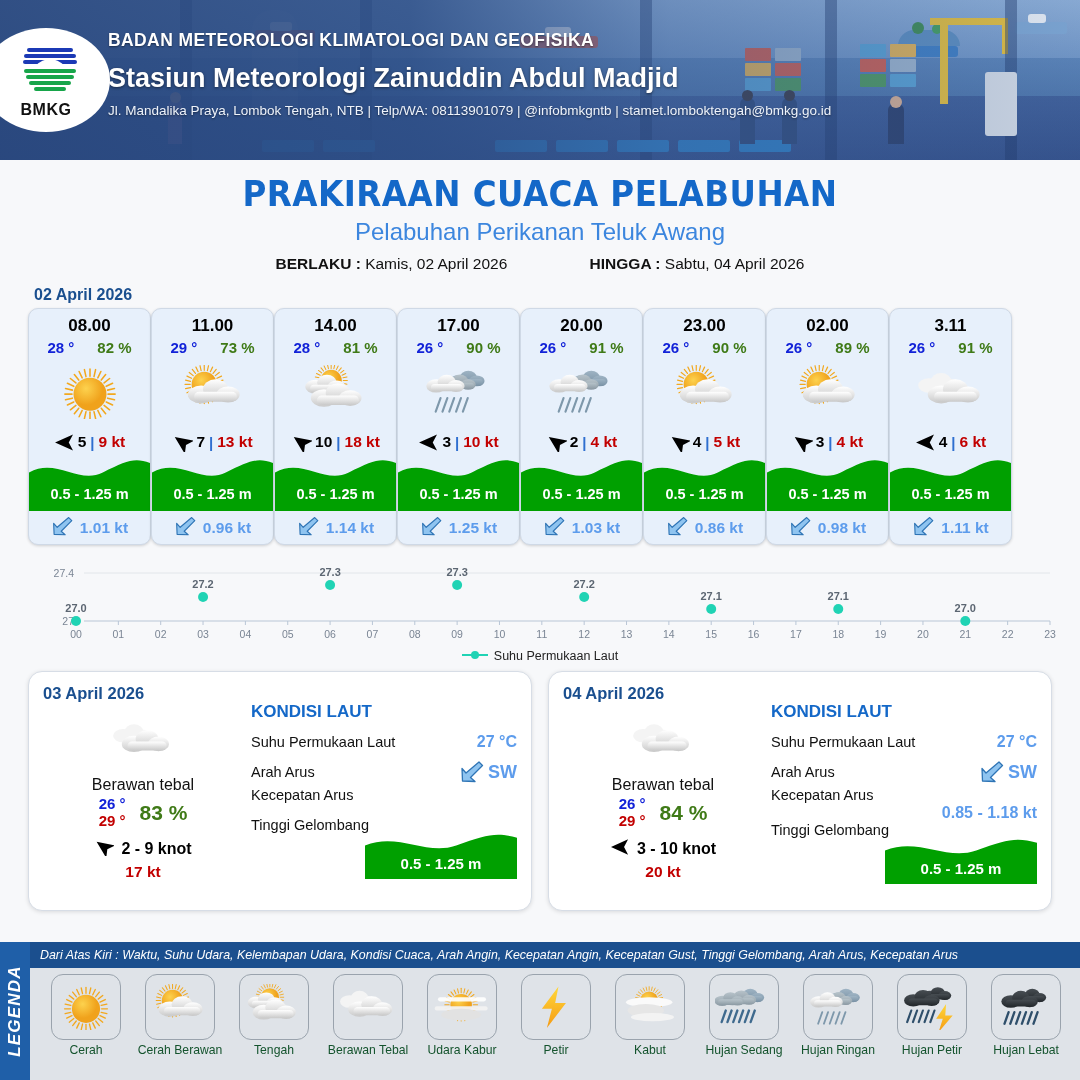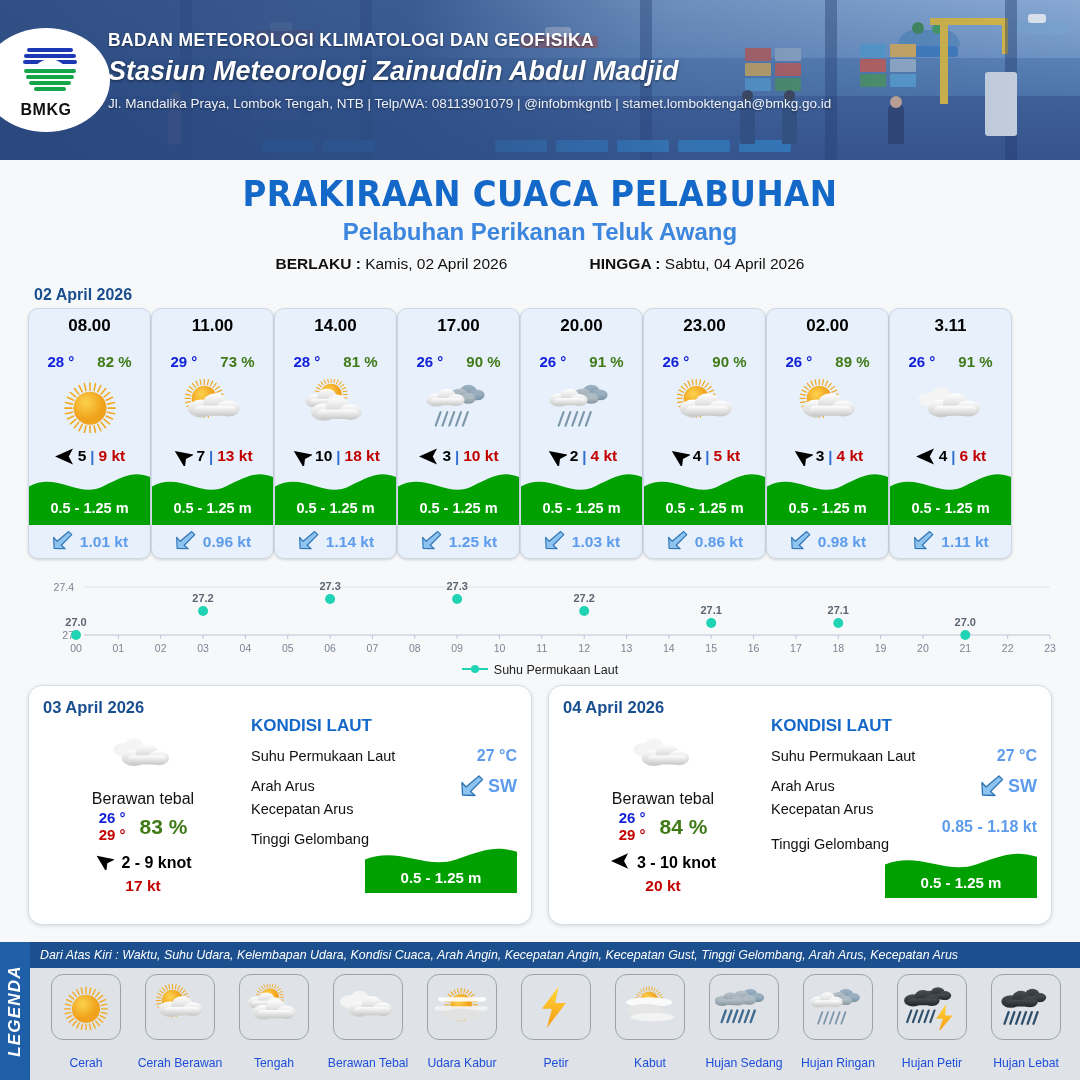--- a/index.html
+++ b/index.html
@@ -33,45 +33,45 @@
     position:absolute;left:-18px;top:28px;width:128px;height:104px;
     background:#fff;border-radius:64px/52px;
     display:flex;flex-direction:column;align-items:center;justify-content:center;
     z-index:5;
   }
   .logo-mark{width:62px;height:58px;position:relative;margin-left:8px;}
   .logo-txt{font-size:16px;font-weight:bold;color:#111;letter-spacing:.5px;margin-top:1px;}
   .hdr-text{position:absolute;left:108px;top:30px;z-index:4;}
   .hdr-l1{color:#fff;font-size:17.5px;font-weight:bold;letter-spacing:.4px;
     text-shadow:0 1px 2px rgba(0,0,0,.45);}
-  .hdr-l2{color:#fff;font-size:27px;font-weight:bold;margin-top:5px;
-    text-shadow:0 1px 3px rgba(0,0,0,.5);font-style:italic;}
+  .hdr-l2{color:#fff;font-size:27px;font-weight:bold;margin-top:12px;
+    text-shadow:0 1px 3px rgba(0,0,0,.5);}
   .hdr-l3{color:#eef3fb;font-size:13.5px;margin-top:9px;
     text-shadow:0 1px 2px rgba(0,0,0,.45);}
 
   
   .title-wrap{text-align:center;padding-top:14px;}
   .t-main{font-size:35px;font-weight:bold;color:#1468c8;letter-spacing:.5px;
     font-family:"DejaVu Sans", sans-serif; transform:scaleX(.93); }
-  .t-sub{font-size:24px;font-weight:bold;color:#3c86de;margin-top:4px;}
+  .t-sub{font-size:24px;font-weight:normal;color:#3c86de;margin-top:4px;}
   .t-range{margin-top:9px;font-size:15.5px;color:#111;}
   .t-range .lbl{font-weight:bold;}
   .t-range .g1{display:inline-block;margin-right:78px;}
 
   
   .date-lbl{margin:13px 0 4px 34px;font-size:16px;font-weight:bold;color:#1a4f8f;}
 
   
   .cards{display:flex;gap:0;padding:0 28px;}
   .card{
     width:123px;background:#e7f0fb;border:1px solid #cfd9e6;border-radius:10px;
     box-shadow:0 1px 3px rgba(0,0,0,.16); overflow:hidden; position:relative;
   }
   .c-time{text-align:center;font-size:17px;font-weight:bold;color:#000;padding:7px 0 1px;}
-  .c-th{display:flex;justify-content:space-around;align-items:center;padding:2px 7px 0;margin-top:14px;}
+  .c-th{display:flex;justify-content:space-around;align-items:center;padding:2px 7px 0;}
   .c-temp{font-size:15px;font-weight:bold;color:#1222d8;}
   .c-hum{font-size:15px;font-weight:bold;color:#3f7a17;}
   .c-icon{height:70px;display:flex;align-items:center;justify-content:center;margin-top:1px;}
   .c-wind{display:flex;align-items:center;justify-content:center;gap:4px;height:30px;}
   .c-wdir{width:20px;height:18px;flex:0 0 auto;}
   .c-wnum{font-size:15.5px;font-weight:bold;color:#000;}
   .c-wsep{color:#2f6fd0;font-weight:bold;font-size:15px;}
   .c-gust{font-size:15.5px;font-weight:bold;color:#c20000;}
   .c-wave{position:relative;height:55px;margin-top:-1px;}
   .c-wave svg{position:absolute;left:0;top:0;}
@@ -125,21 +125,21 @@
     letter-spacing:1.2px;transform:rotate(-90deg);white-space:nowrap;}
   .lg-note{position:absolute;left:30px;top:0;right:0;height:26px;
     background:#1b4f8e;color:#fff;font-size:12.4px;font-style:italic;
     display:flex;align-items:center;padding-left:10px;}
   .lg-items{position:absolute;left:30px;top:26px;right:0;bottom:0;
     background:#dfe3e8;display:flex;align-items:flex-start;
     justify-content:space-between;padding:6px 8px 0 10px;}
   .lg-item{width:92px;text-align:center;}
   .lg-box{width:70px;height:66px;margin:0 auto;border:1px solid #9aa3ad;border-radius:12px;
     background:#dfe3e8;display:flex;align-items:center;justify-content:center;}
-  .lg-lab{font-size:12.2px;color:#1d4ed8;margin-top:16px;white-space:nowrap;}
+  .lg-lab{font-size:12.2px;color:#14532d;margin-top:3px;white-space:nowrap;}
 </style>
 </head>
 <body>
 
 <div class="header">
   <div class="hdr-art">
     <div class="hdr-sky"></div>
     <div class="hdr-sea"></div>
     <div class="hdr-floor"></div>
 

